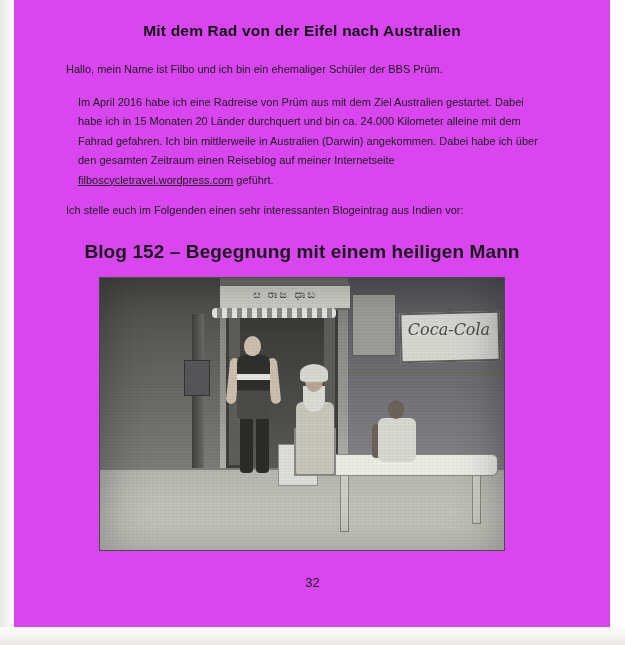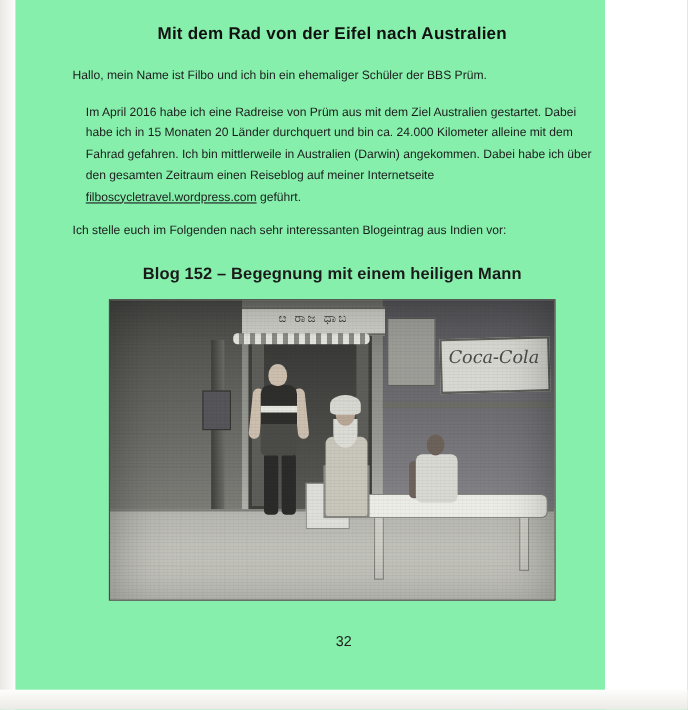--- a/index.html
+++ b/index.html
@@ -9,23 +9,23 @@
   body {
     width: 625px;
     height: 645px;
     background: #ffffff;
     font-family: "Liberation Sans", sans-serif;
     color: #1a1a1a;
     overflow: hidden;
   }
   .page {
     position: relative;
-    width: 550px;
+    width: 610px;
     height: 645px;
-    background: #86efac;
+    background: #d946ef;
     box-sizing: border-box;
   }
   
   .scan-edge-left {
     position: absolute;
     left: 0; top: 0;
     width: 14px; height: 645px;
     background: linear-gradient(to right, #e9e8e4, #fdfdfc);
   }
   .scan-edge-bottom {
@@ -57,21 +57,21 @@
   }
   .para.tight {
     margin-bottom: 11px;
     margin-left: 12px;
   }
   .blog-link {
     text-decoration: underline;
     color: #1c1c1c;
   }
   .blog-subtitle {
-    font-size: 15px;
+    font-size: 19px;
     font-weight: bold;
     text-align: center;
     margin: 20px 0 14px 0;
     letter-spacing: 0.1px;
   }
   .photo-wrap {
     width: 404px;
     margin: 0 auto;
     border: 1px solid #4a4a46;
     background: #8d8d88;
@@ -296,21 +296,21 @@
   <div class="scan-edge-bottom"></div>
 
   <div class="content">
 
     <h1 class="doc-title">Mit dem Rad von der Eifel nach Australien</h1>
 
     <p class="para">Hallo, mein Name ist Filbo und ich bin ein ehemaliger Schüler der BBS Prüm.</p>
 
     <p class="para tight"><span>Im April 2016 habe ich eine Radreise von Prüm aus mit dem Ziel Australien gestartet. Dabei habe ich in 15 Monaten 20 Länder durchquert und bin ca. 24.000 Kilometer alleine mit dem Fahrad gefahren. Ich bin mittlerweile in Australien (Darwin) angekommen. Dabei habe ich über den gesamten Zeitraum einen Reiseblog auf meiner Internetseite </span><a class="blog-link" href="#">filboscycletravel.wordpress.com</a><span> geführt.</span></p>
 
-    <p class="para">Ich stelle euch im Folgenden nach sehr interessanten Blogeintrag aus Indien vor:</p>
+    <p class="para">Ich stelle euch im Folgenden einen sehr interessanten Blogeintrag aus Indien vor:</p>
 
     <h2 class="blog-subtitle">Blog 152 – Begegnung mit einem heiligen Mann</h2>
 
     <div class="photo-wrap">
       <div class="ph ph-sky"></div>
       <div class="ph ph-panel-right"></div>
       <div class="ph ph-wall-left"></div>
       <div class="ph ph-doorframe"></div>
       <div class="ph ph-door-inner"></div>
       <div class="ph ph-banner"></div>

